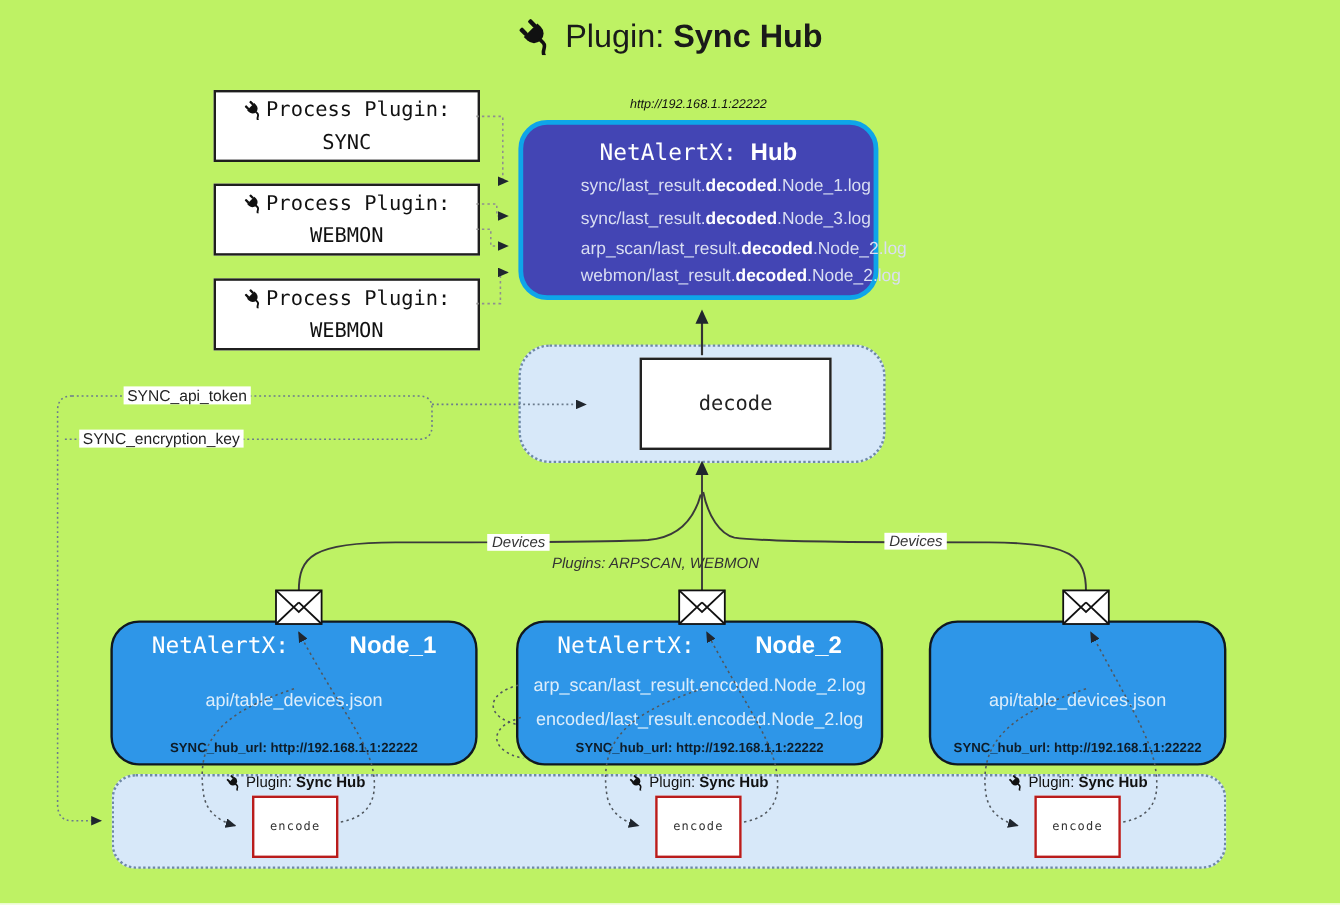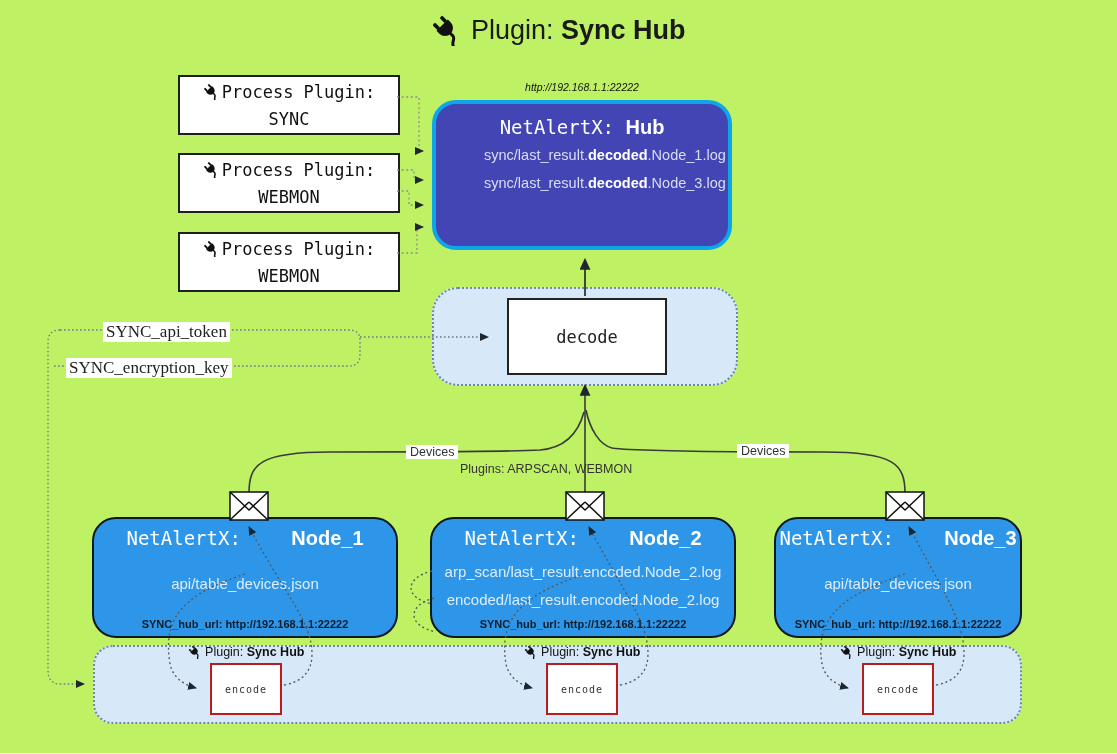--- a/index.html
+++ b/index.html
@@ -28,29 +28,29 @@
   .hub .htitle{position:absolute;top:12px;left:0;width:100%;text-align:center;color:#fff;
        font-family:"DejaVu Sans Mono",monospace;font-size:19px;}
   .hub .htitle b{font-family:"Liberation Sans",sans-serif;font-size:20px;}
   .hubline{position:absolute;left:11px;width:285px;font-size:14.5px;color:var(--hub_text,#d9def2);white-space:nowrap;margin-left:37px;}
   .hubline b{color:#fff;}
 
   
   .panel{background:var(--panel_bg,#d7e8f9);border:2px dotted var(--panel_border,#6e89a6);
          box-sizing:border-box;}
   .decode-wrap{left:432px;top:287px;width:306px;height:99px;border-radius:26px;}
-  .decode-box{left:507px;top:298px;width:160px;height:77px;background:#fff;border:2px solid #222;
+  .decode-box{left:533px;top:298px;width:160px;height:77px;background:#fff;border:2px solid #222;
         box-sizing:border-box;display:flex;align-items:center;justify-content:center;
         font-family:"DejaVu Sans Mono",monospace;font-size:17px;color:#222;}
 
   
-  .keylab{font-size:17px;color:#222;background:#fff;padding:0 3px;font-family:Liberation Serif, serif;}
-
-  
-  .edgelab{font-size:12.5px;color:#333;}
+  .keylab{font-size:13px;color:#222;background:#fff;padding:0 3px;}
+
+  
+  .edgelab{font-size:12.5px;color:#333;font-style:italic;}
   .wbg{background:#fff;padding:0 4px;}
 
   
   .node{top:517px;height:121px;border-radius:24px;background:var(--node_bg,#2e96e8);
         border:2px solid #101820;box-sizing:border-box;}
   .node .ntitle{position:absolute;top:8px;left:0;width:100%;text-align:center;color:#fff;
         font-family:"DejaVu Sans Mono",monospace;font-size:19px;}
   .node .ntitle b{font-family:"Liberation Sans",sans-serif;font-size:20px;margin-left:39px;}
   .nline{position:absolute;left:0;width:100%;text-align:center;font-size:15px;
         color:var(--node_text,#dcedfb);white-space:nowrap;}
@@ -121,20 +121,24 @@
 
     <div class="abs huburl">http://192.168.1.1:22222</div>
     <div class="abs hub">
       <div class="htitle">
         <span>NetAlertX: </span><b>Hub</b>
       </div>
       <div class="hubline" style="top:43px">
         <span>sync/last_result.</span><b>decoded</b><span>.Node_1.log</span></div>
       <div class="hubline" style="top:71px">
         <span>sync/last_result.</span><b>decoded</b><span>.Node_3.log</span></div>
+      <div class="hubline" style="top:96px">
+        <span>arp_scan/last_result.</span><b>decoded</b><span>.Node_2.log</span></div>
+      <div class="hubline" style="top:118px">
+        <span>webmon/last_result.</span><b>decoded</b><span>.Node_2.log</span></div>
     </div>
 
     <div class="abs panel decode-wrap"></div>
     <div class="abs decode-box">
       <span>decode</span>
     </div>
 
     <div class="abs node" style="left:92px;width:306px">
       <div class="ntitle">
         <span>NetAlertX: </span><b>Node_1</b></div>
@@ -144,22 +148,20 @@
 
     <div class="abs node" style="left:430px;width:306px">
       <div class="ntitle">
         <span>NetAlertX: </span><b>Node_2</b></div>
       <div class="nline" style="top:44px">arp_scan/last_result.encoded.Node_2.log</div>
       <div class="nline" style="top:72px">encoded/last_result.encoded.Node_2.log</div>
       <div class="nurl">SYNC_hub_url: http://192.168.1.1:22222</div>
     </div>
 
     <div class="abs node" style="left:774px;width:248px">
-      <div class="ntitle">
-        <span>NetAlertX: </span><b>Node_3</b></div>
       <div class="nline" style="top:56px">api/table_devices.json</div>
       <div class="nurl">SYNC_hub_url: http://192.168.1.1:22222</div>
     </div>
 
     <div class="abs panel bottom-wrap"></div>
 
     <div class="abs enc-label" style="left:161px">
       <svg class="plug" style="vertical-align:-3px" width="14" height="14">
           <use href="#plug"></use>
         </svg>

